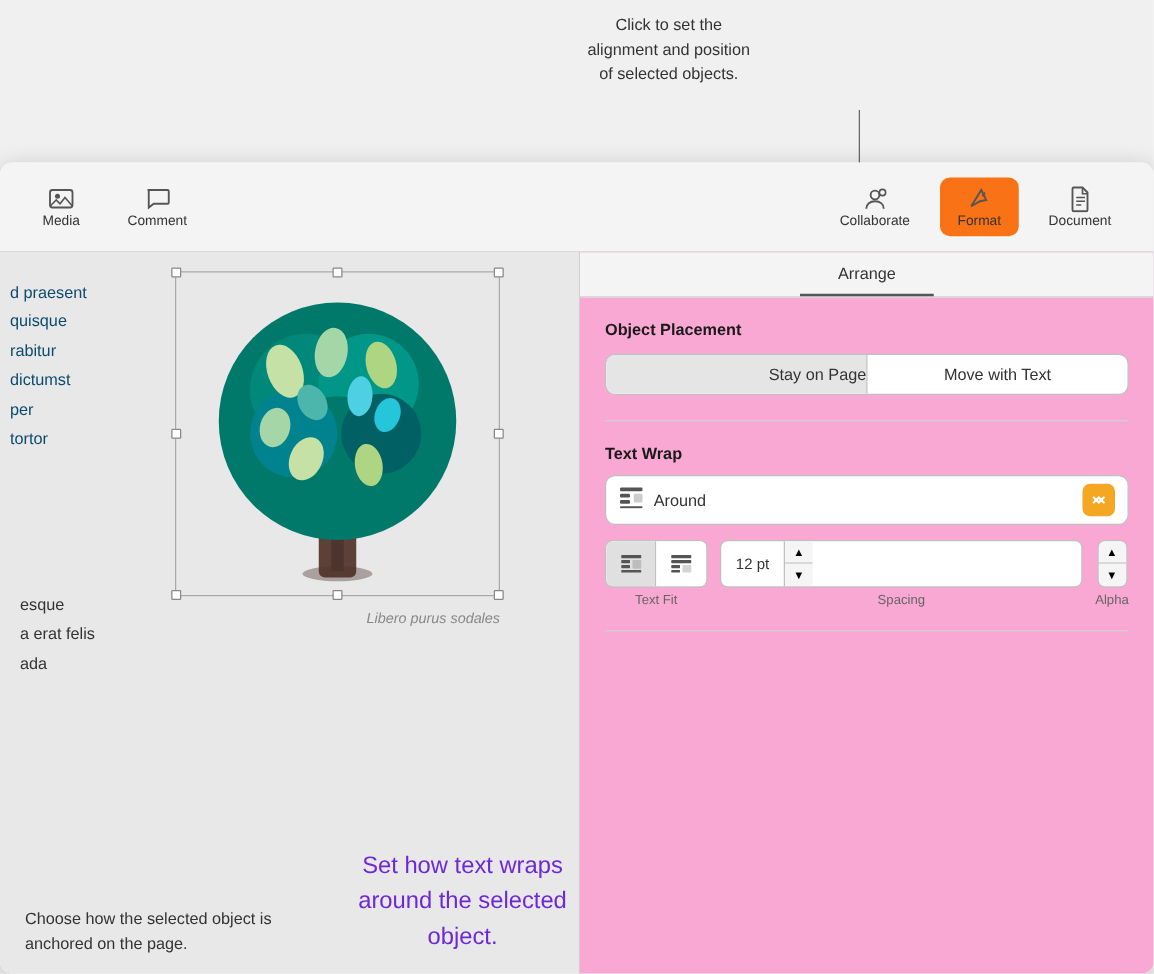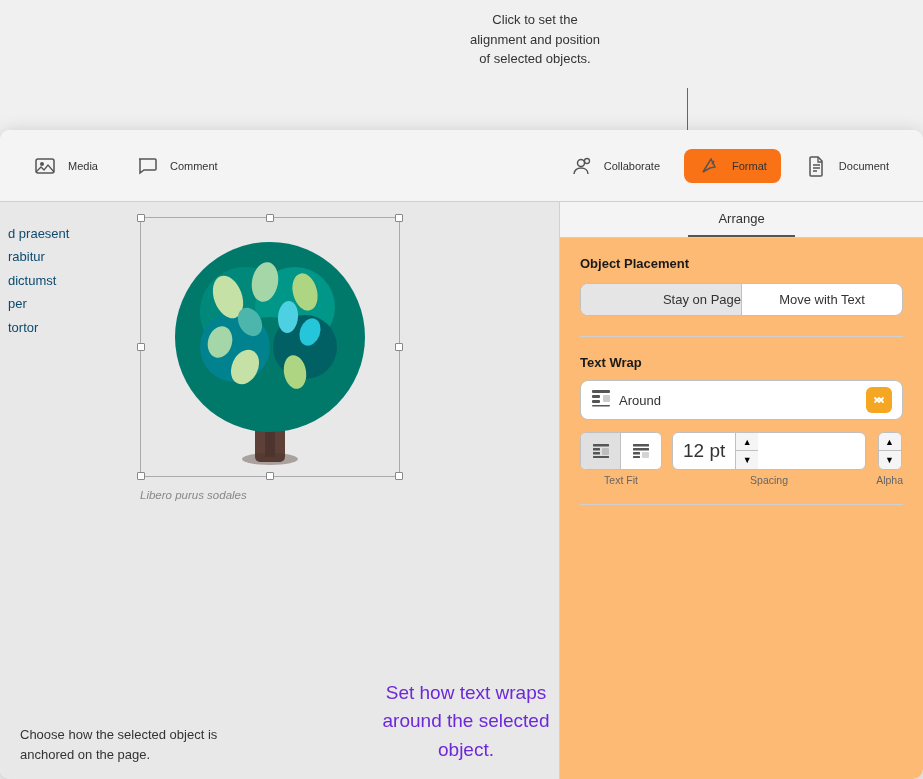--- a/index.html
+++ b/index.html
@@ -64,23 +64,23 @@
       display: flex;
       align-items: center;
       padding: 0 20px;
       gap: 10px;
     }
 
     .toolbar-spacer { flex: 1; }
 
     .toolbar-btn {
       display: flex;
-      flex-direction: row;
-      align-items: center;
-      gap: 12px;
+      flex-direction: column;
+      align-items: center;
+      gap: 1px;
       padding: 6px 14px;
       border-radius: 8px;
       cursor: pointer;
       font-size: 11px;
       color: #333;
       border: none;
       background: transparent;
     }
     .toolbar-btn.active {
       background: #f97316;
@@ -163,30 +163,30 @@
     .tree-svg {
       width: 100%;
       height: 100%;
     }
 
     .image-caption {
       position: absolute;
       bottom: -24px;
       left: 0;
       right: 0;
-      text-align: left;
+      text-align: right;
       font-size: 11.5px;
       color: #888;
       font-style: italic;
     }
 
     
     .right-panel {
-      width: 364px;
-      background: #fdba74;
+      width: 460px;
+      background: #f9a8d4;
       border-left: 1px solid #d0d0d0;
       display: flex;
       flex-direction: column;
     }
 
     
     .tab-bar {
       display: flex;
       border-bottom: 1px solid #d0d0d0;
       background: #f4f4f4;
@@ -350,21 +350,21 @@
     .spinner-group {
       display: flex;
       align-items: center;
       border: 1px solid #c0c0c0;
       border-radius: 6px;
       background: white;
       overflow: hidden;
     }
     .spinner-value {
       padding: 4px 10px;
-      font-size: 19px;
+      font-size: 12px;
       color: #333;
       min-width: 50px;
       text-align: center;
     }
     .spinner-btns {
       display: flex;
       flex-direction: column;
       border-left: 1px solid #c0c0c0;
     }
     .spinner-btn {
@@ -467,20 +467,21 @@
       <span>Document</span>
     </button>
   </div>
 
   <div class="content-area">
 
     <div class="doc-area" style="position: relative;">
 
       <div class="text-content">
         <div>d praesent</div>
+        <div>quisque</div>
         <div>rabitur</div>
         <div>dictumst</div>
         <div>per</div>
         <div>tortor</div>
       </div>
 
       <div class="image-container">
         <div class="selection-box">
           <div class="handle tl"></div>
           <div class="handle tm"></div>
@@ -513,20 +514,25 @@
 
           <ellipse cx="148" cy="100" rx="10" ry="16" fill="#4DD0E1" transform="rotate(5 148 100)"></ellipse>
           <ellipse cx="110" cy="105" rx="11" ry="15" fill="#4DB6AC" transform="rotate(-30 110 105)"></ellipse>
           <ellipse cx="170" cy="115" rx="10" ry="14" fill="#26C6DA" transform="rotate(20 170 115)"></ellipse>
 
           <ellipse cx="130" cy="242" rx="28" ry="6" fill="#4E342E" opacity="0.4"></ellipse>
         </svg>
         <div class="image-caption">Libero purus sodales</div>
       </div>
 
+      <div class="text-below" style="left: 8px; top: 270px;">
+        <div>esque</div>
+        <div>a erat felis</div>
+        <div>ada</div>
+      </div>
 
       <div style="position: absolute; bottom: 15px; left: 20px; width: 210px; font-size: 13px; color: #333; line-height: 1.5;">
         <span>Choose how the selected object is anchored on the page.</span>
       </div>
 
       <div style="position: absolute; bottom: 15px; right: 3px; width: 180px; text-align: center; font-size: 19px; color: #6d28d9; line-height: 1.5;">
         <span>Set how text wraps around the selected object.</span>
       </div>
 
     </div>

